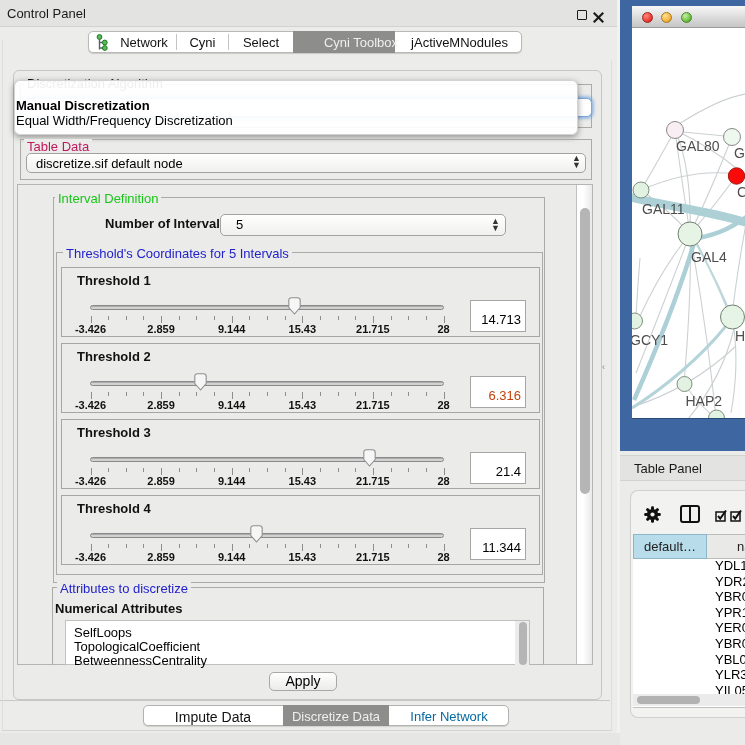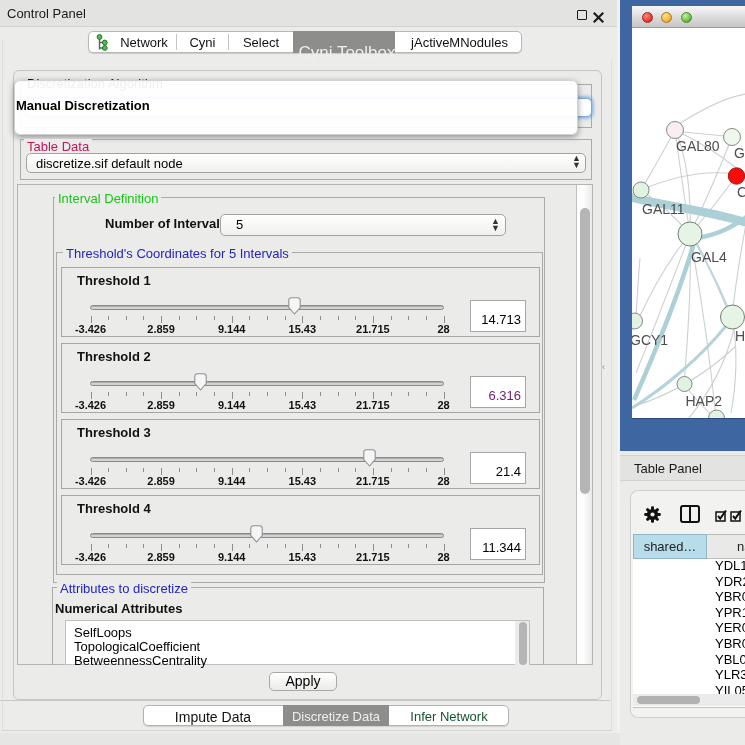--- a/index.html
+++ b/index.html
@@ -31,32 +31,33 @@
       <circle cx="9.8" cy="9.5" r="2.4" fill="#5cb85c" stroke="#1e7a1e" stroke-width="1"></circle>
       <circle cx="9.8" cy="15" r="2.4" fill="#5cb85c" stroke="#1e7a1e" stroke-width="1"></circle>
     </svg>
   </div>
   <div class="abs" style="left:112px;top:35px;width:64px;text-align:center;font-size:13px;color:#111;">Network</div>
   <div class="abs" style="left:176px;top:34px;width:1px;height:16px;background:#c4c4c2;"></div>
   <div class="abs" style="left:177px;top:35px;width:51px;text-align:center;font-size:13px;color:#111;">Cyni</div>
   <div class="abs" style="left:228px;top:34px;width:1px;height:16px;background:#c4c4c2;"></div>
   <div class="abs" style="left:229px;top:35px;width:64px;text-align:center;font-size:13px;color:#111;">Select</div>
   <div class="abs" style="left:293px;top:31px;width:102px;height:22px;background:#8d8d8b;"></div>
-  <div class="abs" style="left:296px;top:35px;width:102px;text-align:center;font-size:17px;color:#efefef;margin-top:8px;">Cyni Toolbox</div>
+  <div class="abs" style="left:310px;top:35px;width:102px;text-align:center;font-size:13px;color:#efefef;">Cyni Toolbox</div>
   <div class="abs" style="left:395px;top:35px;width:129px;text-align:center;font-size:13px;color:#111;">jActiveMNodules</div>
 
   <div class="abs" style="left:13px;top:70px;width:589px;height:630px;background:#ebebe9;border:1px solid #c6c6c4;border-radius:6px;"></div>
 
   <div class="abs" style="left:20px;top:84px;width:572px;height:44px;border:1px solid #aaaaa8;"></div>
   <div class="grouplabel" style="left:24px;top:76px;color:#111;">Discretization Algorithm</div>
 
   <div class="abs" style="left:26px;top:98px;width:566px;height:19px;background:#fff;border:1px solid #7aa8d8;border-radius:5px;box-shadow:0 0 3px 2px rgba(90,150,220,0.55);"></div>
 
   <div class="abs" style="left:14px;top:80px;width:564px;height:55px;background:rgba(255,255,255,0.93);border:1px solid rgba(180,180,180,0.6);border-radius:6px;box-shadow:0 2px 6px rgba(0,0,0,0.4);"></div>
   <div class="abs" style="left:16px;top:98px;font-size:13px;font-weight:bold;color:#000;">Manual Discretization</div>
+  <div class="abs" style="left:16px;top:113px;font-size:13px;color:#000;">Equal Width/Frequency Discretization</div>
 
   <div class="abs" style="left:20px;top:139px;width:572px;height:41px;border:1px solid #aaaaa8;"></div>
   <div class="grouplabel" style="left:24px;top:139px;color:#be185d;">Table Data</div>
   <div class="abs" style="left:26px;top:153px;width:560px;height:20px;background:linear-gradient(#ffffff,#f0f0ee);border:1px solid #a2a2a0;border-radius:5px;"></div>
   <div class="abs" style="left:36px;top:156px;font-size:13px;color:#000;">discretize.sif default node</div>
   <div class="abs" style="left:572px;top:155px;font-size:9px;color:#333;line-height:7px;">▲<br>▼</div>
 
   <div class="abs" style="left:17px;top:184px;width:576px;height:481px;border:1px solid #b4b4b2;"></div>
 
   <div class="abs" style="left:576px;top:185px;width:16px;height:479px;background:linear-gradient(90deg,#fdfdfd,#ffffff 40%,#e9e9e9);border-left:1px solid #c0c0be;"></div>
@@ -136,21 +137,21 @@
   <div class="abs" style="left:65.5px;top:399px;width:50px;text-align:center;font-size:11px;font-weight:bold;color:#111;">-3.426</div>
   <div class="abs" style="left:136.1px;top:399px;width:50px;text-align:center;font-size:11px;font-weight:bold;color:#111;">2.859</div>
   <div class="abs" style="left:206.7px;top:399px;width:50px;text-align:center;font-size:11px;font-weight:bold;color:#111;">9.144</div>
   <div class="abs" style="left:277.29999999999995px;top:399px;width:50px;text-align:center;font-size:11px;font-weight:bold;color:#111;">15.43</div>
   <div class="abs" style="left:347.9px;top:399px;width:50px;text-align:center;font-size:11px;font-weight:bold;color:#111;">21.715</div>
   <div class="abs" style="left:418.5px;top:399px;width:50px;text-align:center;font-size:11px;font-weight:bold;color:#111;">28</div>
   <div class="abs" style="left:193.8px;top:373px;width:13px;height:18px;"><svg width="13" height="18" viewBox="0 0 13 18">
           <path d="M3.5 0.8 L9.5 0.8 Q12.2 0.8 12.2 3.5 L12.2 10.5 L6.5 17 L0.8 10.5 L0.8 3.5 Q0.8 0.8 3.5 0.8 Z" fill="#f6f6f6" stroke="#909090" stroke-width="1.1"></path>
         </svg></div>
   <div class="abs" style="left:470px;top:376px;width:56px;height:32px;background:#fff;border:1px solid #a6a6a6;"></div>
-  <div class="abs" style="left:470px;top:388px;width:51px;text-align:right;font-size:13px;color:#701a75;">6.316</div>
+  <div class="abs" style="left:470px;top:388px;width:51px;text-align:right;font-size:13px;color:#c2410c;">6.316</div>
   <div class="abs" style="left:61px;top:419px;width:479px;height:70px;border:1px solid #a6a6a4;"></div>
   <div class="abs" style="left:77px;top:425px;font-size:13px;font-weight:bold;color:#111;">Threshold 3</div>
   <div class="abs" style="left:90px;top:457px;width:354px;height:5px;background:linear-gradient(#9a9a9a,#d8d8d8 55%,#cccccc);border:0.5px solid #8a8a8a;border-radius:3px;"></div>
   <div class="abs" style="left:90.5px;top:468px;width:1px;height:7px;background:#8e8e8e;"></div>
   <div class="abs" style="left:108.15px;top:468px;width:1px;height:3.5px;background:#8e8e8e;"></div>
   <div class="abs" style="left:125.8px;top:468px;width:1px;height:3.5px;background:#8e8e8e;"></div>
   <div class="abs" style="left:143.45px;top:468px;width:1px;height:3.5px;background:#8e8e8e;"></div>
   <div class="abs" style="left:161.1px;top:468px;width:1px;height:7px;background:#8e8e8e;"></div>
   <div class="abs" style="left:178.75px;top:468px;width:1px;height:3.5px;background:#8e8e8e;"></div>
   <div class="abs" style="left:196.39999999999998px;top:468px;width:1px;height:3.5px;background:#8e8e8e;"></div>
@@ -224,21 +225,21 @@
   <div class="abs" style="left:74px;top:626px;font-size:13px;color:#000;line-height:14px;">SelfLoops<br>TopologicalCoefficient<br>BetweennessCentrality</div>
   <div class="abs" style="left:519px;top:622px;width:8px;height:43px;background:#b5b5b5;border-radius:4px;"></div>
 
   <div class="abs" style="left:269px;top:672px;width:68px;height:19px;background:linear-gradient(#ffffff,#ebebe9);border:1px solid #a8a8a6;border-radius:5px;text-align:center;font-size:14px;color:#000;line-height:17px;">Apply</div>
 
   <div class="abs" style="left:0px;top:700px;width:610px;height:1px;background:#c8c8c6;"></div>
   <div class="abs" style="left:143px;top:705px;width:366px;height:21px;background:#fff;border:1px solid #b2b2b0;border-radius:5px;box-shadow:0 1px 1px rgba(0,0,0,0.12);"></div>
   <div class="abs" style="left:143px;top:709px;width:140px;text-align:center;font-size:14px;color:#111;">Impute Data</div>
   <div class="abs" style="left:283px;top:705px;width:106px;height:21px;background:#8d8d8b;"></div>
   <div class="abs" style="left:283px;top:709px;width:106px;text-align:center;font-size:13px;color:#efefef;">Discretize Data</div>
-  <div class="abs" style="left:389px;top:709px;width:120px;text-align:center;font-size:13px;color:#14532d;">Infer Network</div>
+  <div class="abs" style="left:389px;top:709px;width:120px;text-align:center;font-size:13px;color:#0369a1;">Infer Network</div>
 
   <div class="abs" style="left:611px;top:60px;width:1px;height:670px;background:#dededc;"></div>
   <div class="abs" style="left:2px;top:40px;width:1px;height:690px;background:#dededc;"></div>
   <div class="abs" style="left:2px;top:730px;width:610px;height:1px;background:#d4d4d2;"></div>
   <div class="abs" style="left:617px;top:0px;width:3px;height:745px;background:#f2f2f0;"></div>
   <div class="abs" style="left:602px;top:362px;font-size:9px;color:#888;">‹</div>
   <div class="abs" style="left:0px;top:733px;width:620px;height:12px;background:#e6e6e4;"></div>
 </div>
 
 <div class="abs" style="left:620px;top:0;width:125px;height:451px;background:#3e66a0;">
@@ -344,20 +345,20 @@
       </svg>
   </div>
   <div class="abs" style="left:110px;top:57px;">
     <svg width="13" height="13" viewBox="0 0 13 13">
         <rect x="1" y="3" width="9" height="9" fill="none" stroke="#111" stroke-width="1.5"></rect>
         <path d="M3 7 L5.2 9.6 L11 1.5" fill="none" stroke="#111" stroke-width="2"></path>
       </svg>
   </div>
 
   <div class="abs" style="left:13px;top:83px;width:112px;height:174px;background:#fff;overflow:hidden;border-bottom:1px solid #c0c0be;">
-    <div class="abs" style="left:0;top:0;width:74px;height:25px;background:#b9dcea;border:1px solid #8fb6c8;text-align:center;font-size:13px;color:#222;line-height:24px;">shared…</div>
+    <div class="abs" style="left:0;top:0;width:74px;height:25px;background:#b9dcea;border:1px solid #8fb6c8;text-align:center;font-size:13px;color:#222;line-height:24px;">default…</div>
     <div class="abs" style="left:74px;top:0;width:80px;height:25px;background:#e9e9e7;border:1px solid #bcbcba;border-left:none;text-align:left;font-size:13px;color:#222;line-height:24px;"><span style="padding-left:30px;">na</span></div>
     <div class="abs" style="left:82px;top:24px;width:70px;text-align:left;font-size:13px;color:#000;line-height:15.6px;">YDL18<br>YDR25<br>YBR04<br>YPR14<br>YER05<br>YBR04<br>YBL07<br>YLR34<br>YIL05</div>
 
     <div class="abs" style="left:0;top:160px;width:112px;height:12px;background:#ebebeb;"></div>
     <div class="abs" style="left:4px;top:161.5px;width:63px;height:8px;background:#b2b2b2;border-radius:4px;"></div>
   </div>
 </div>
 
 </body></html>

